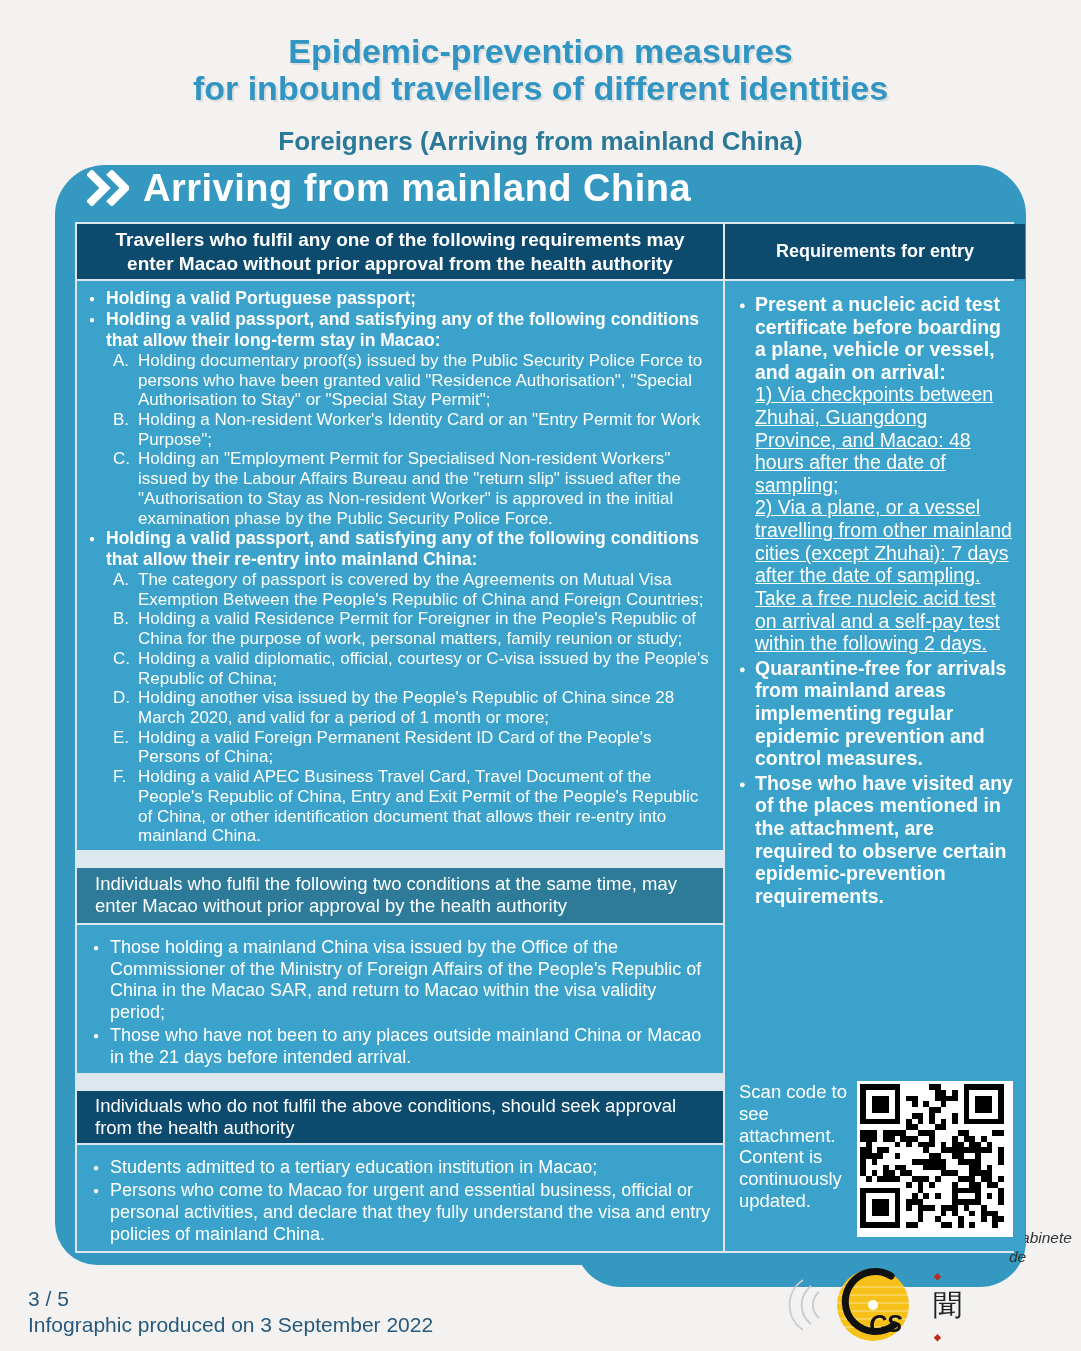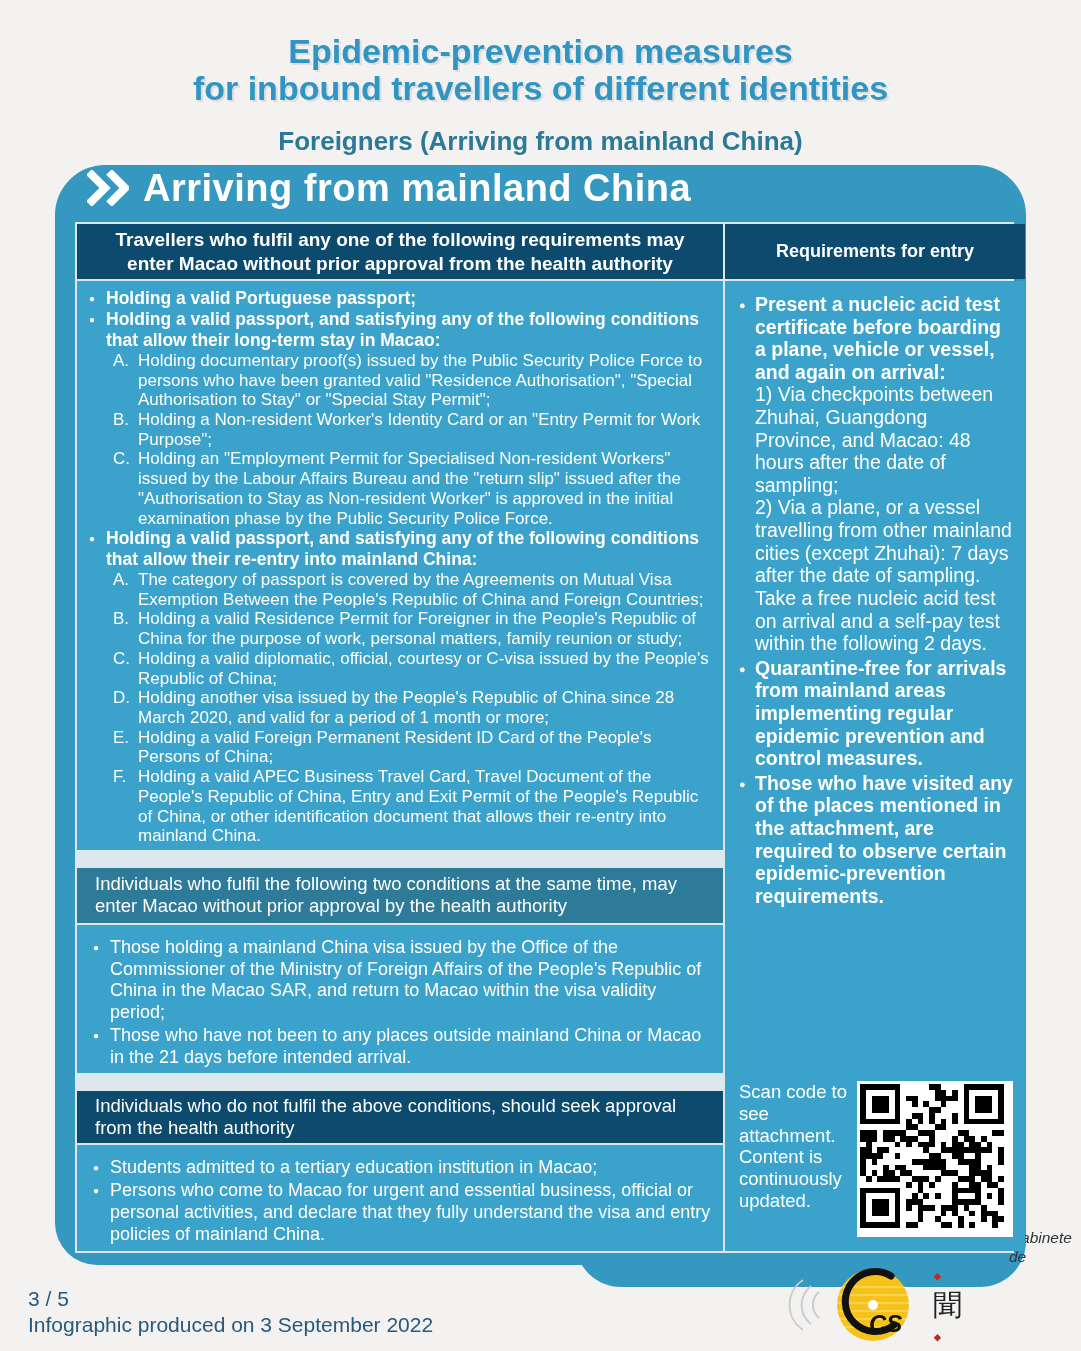--- a/index.html
+++ b/index.html
@@ -36,21 +36,21 @@
   .sec3{flex:1;padding:12px 10px 4px 16px;font-size:18px;line-height:1.22;}
   .band{color:#fff;display:flex;align-items:center;padding:4px 8px 4px 18px;font-size:18.5px;line-height:1.18;margin-top:16px;}
   .band-teal{background:#2d7b99;height:56px;}
   .band-olive{background:#0c4a6e;height:54px;}
 
   .sec1 .bullet-item{font-size:17.5px;line-height:1.16;}
   .bullet-item{display:flex;margin-bottom:1px;}
   .bullet-item .dot{flex:0 0 17px;font-size:10px;padding-top:5px;}
   .bullet-item.bold{font-weight:bold;}
   .bullet-body{display:block;flex:1;min-width:0;}
-  .sub-line{display:block;font-weight:normal;}
+  .sub-line{display:block;font-weight:normal;text-decoration:underline;}
   .letter-item{display:flex;margin-left:24px;font-size:17px;line-height:1.16;}
   .letter-label{flex:0 0 25px;}
   .letter-text{flex:1;min-width:0;}
 
   .right-cell{background:#3ba3cb;color:#fff;display:flex;flex-direction:column;
     padding:12px 12px 14px 14px;min-height:0;}
   .right-cell .bullet-item{font-size:19.5px;line-height:1.16;margin-bottom:2px;}
   .right-cell .bullet-item .dot{flex:0 0 16px;font-size:11px;padding-top:6px;}
 
   .qr-row{margin-top:auto;display:flex;align-items:flex-start;gap:10px;}

